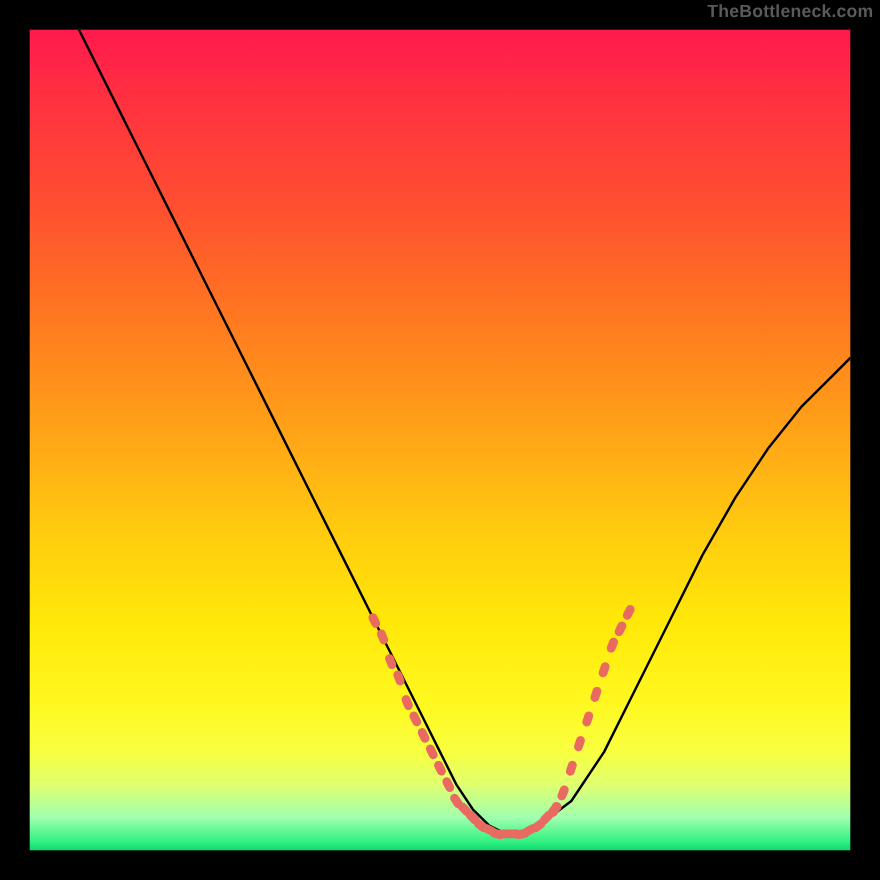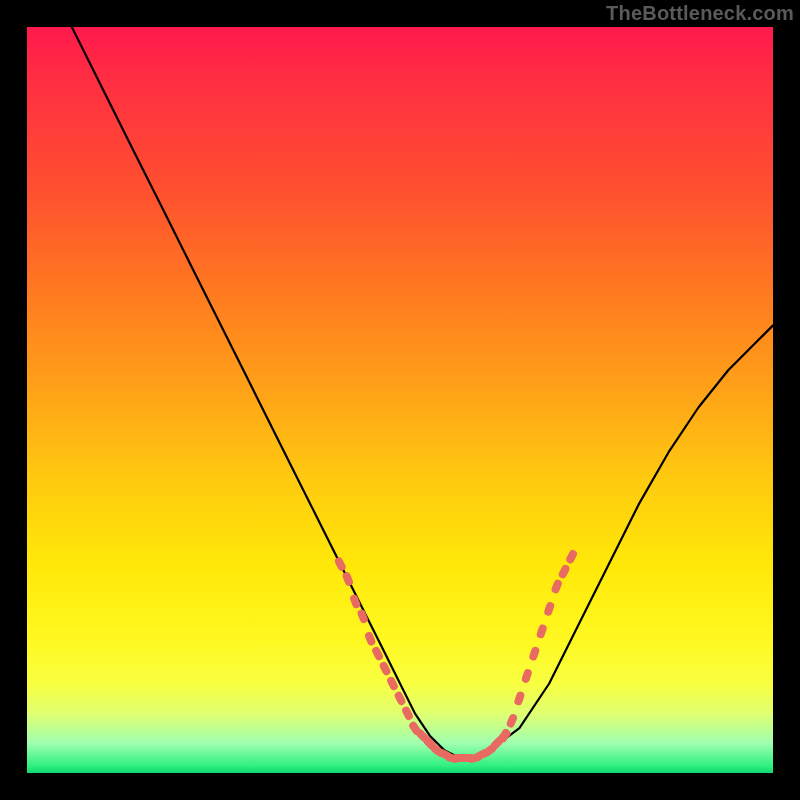--- a/index.html
+++ b/index.html
@@ -38,21 +38,21 @@
       #a0ffb0 96%,
       #30f080 99%,
       #10d870 100%
     );
   }
   .watermark {
     position: absolute;
     right: 6px;
     top: 2px;
     font-family: Arial, Helvetica, sans-serif;
-    font-size: 20px;
+    font-size: 16px;
     font-weight: bold;
     color: #5a5a5a;
     letter-spacing: 0.2px;
     user-select: none;
   }
   svg.curve {
     position: absolute;
     left: 0;
     top: 0;
     width: 746px;

